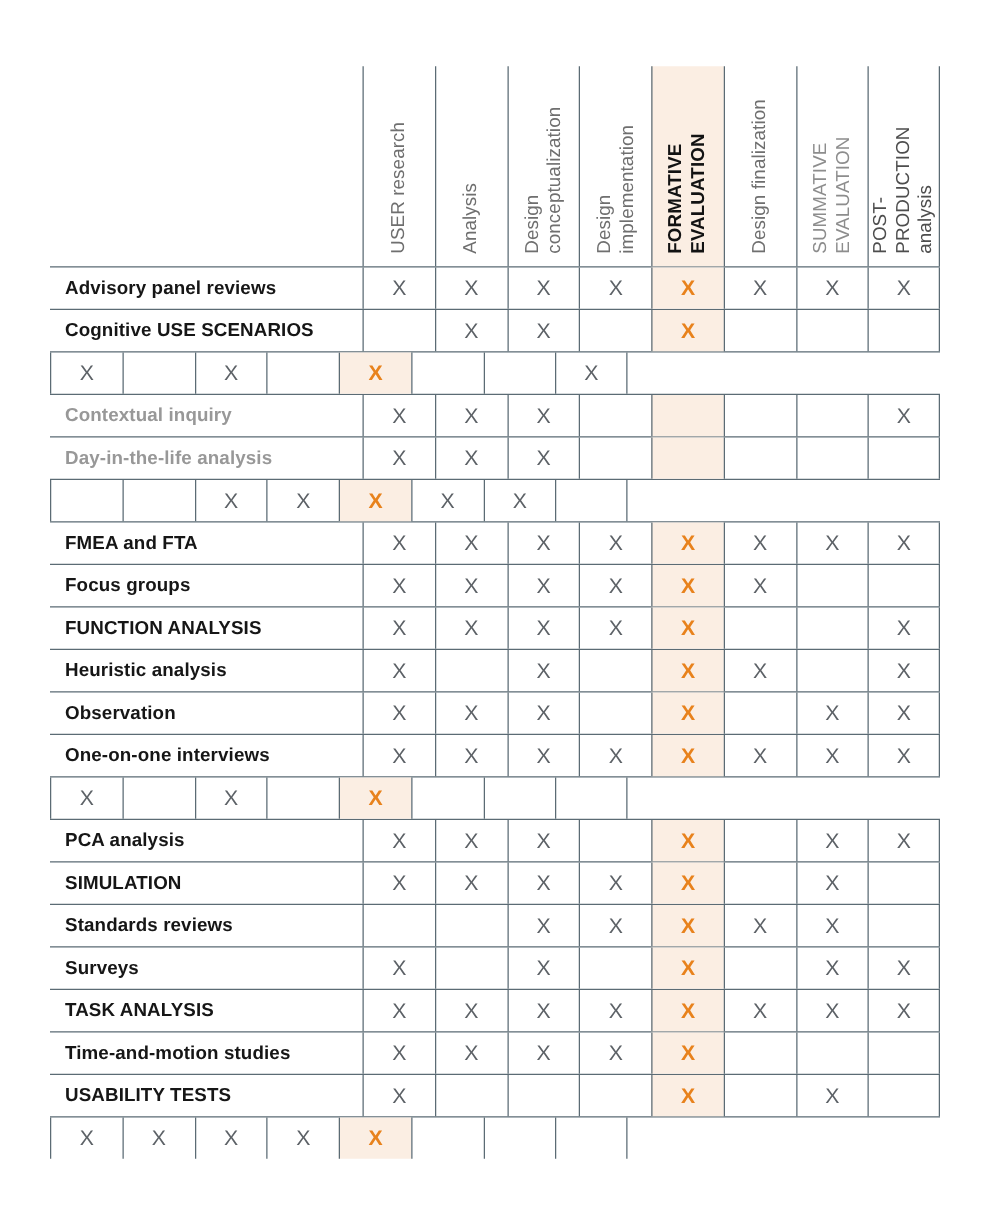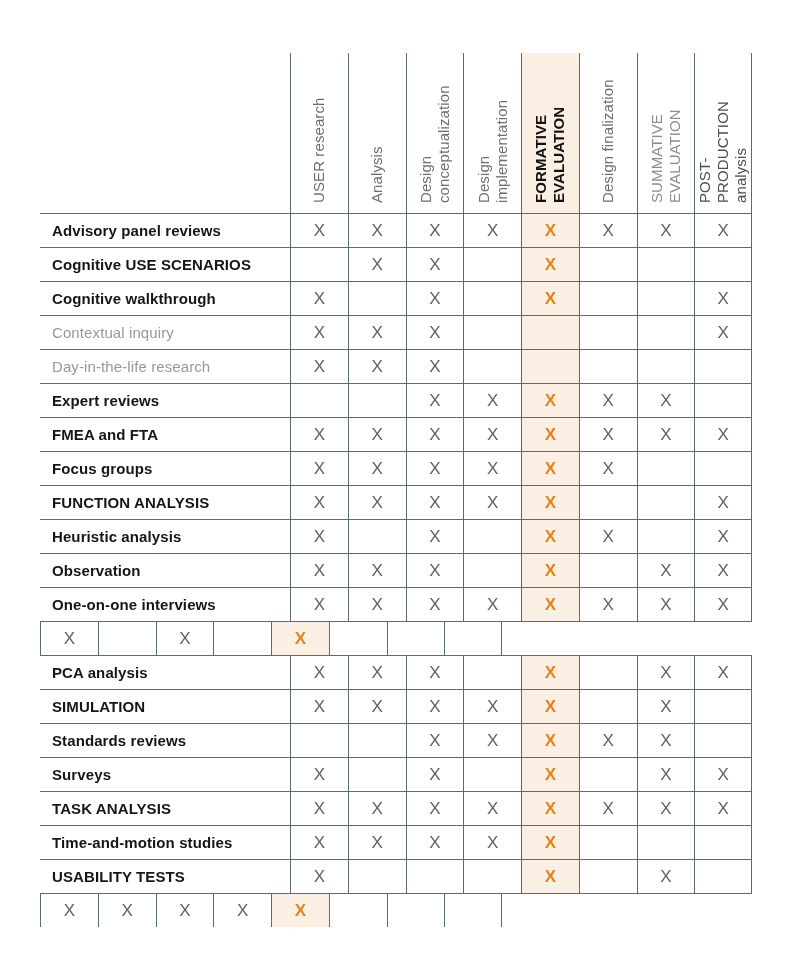--- a/index.html
+++ b/index.html
@@ -58,21 +58,21 @@
     border-top: 1.5px solid var(--grid-line);
   }
   .rlabel {
     width: 250px;
     display: flex; align-items: center;
     padding-left: 12px;
     font-size: 15px; font-weight: 700;
     color: var(--label-color);
     letter-spacing: 0.1px;
   }
-  .rlabel.muted { font-weight: 400; color: var(--label-muted); }
+  .rlabel.muted { font-weight: 700; color: var(--label-muted); }
   .cell {
     width: 57.75px;
     display: flex; align-items: center; justify-content: center;
     border-left: 1.5px solid var(--grid-line);
     font-size: 17px;
     color: var(--mark-color);
   }
   .cell:last-child { border-right: 1.5px solid var(--grid-line); }
   .cell.hl { background: var(--highlight-bg); color: var(--highlight-mark); font-weight: 700; }
 </style>
@@ -129,21 +129,20 @@
         <div class="cell"></div>
         <div class="cell">X</div>
         <div class="cell">X</div>
         <div class="cell"></div>
         <div class="cell hl">X</div>
         <div class="cell"></div>
         <div class="cell"></div>
         <div class="cell"></div>
       </div>
       <div class="trow">
-        <div class="rlabel">Cognitive walkthrough</div>
         <div class="cell">X</div>
         <div class="cell"></div>
         <div class="cell">X</div>
         <div class="cell"></div>
         <div class="cell hl">X</div>
         <div class="cell"></div>
         <div class="cell"></div>
         <div class="cell">X</div>
       </div>
       <div class="trow">
@@ -151,32 +150,31 @@
         <div class="cell">X</div>
         <div class="cell">X</div>
         <div class="cell">X</div>
         <div class="cell"></div>
         <div class="cell hl"></div>
         <div class="cell"></div>
         <div class="cell"></div>
         <div class="cell">X</div>
       </div>
       <div class="trow">
-        <div class="rlabel muted">Day-in-the-life research</div>
+        <div class="rlabel muted">Day-in-the-life analysis</div>
         <div class="cell">X</div>
         <div class="cell">X</div>
         <div class="cell">X</div>
         <div class="cell"></div>
         <div class="cell hl"></div>
         <div class="cell"></div>
         <div class="cell"></div>
         <div class="cell"></div>
       </div>
       <div class="trow">
-        <div class="rlabel">Expert reviews</div>
         <div class="cell"></div>
         <div class="cell"></div>
         <div class="cell">X</div>
         <div class="cell">X</div>
         <div class="cell hl">X</div>
         <div class="cell">X</div>
         <div class="cell">X</div>
         <div class="cell"></div>
       </div>
       <div class="trow">

